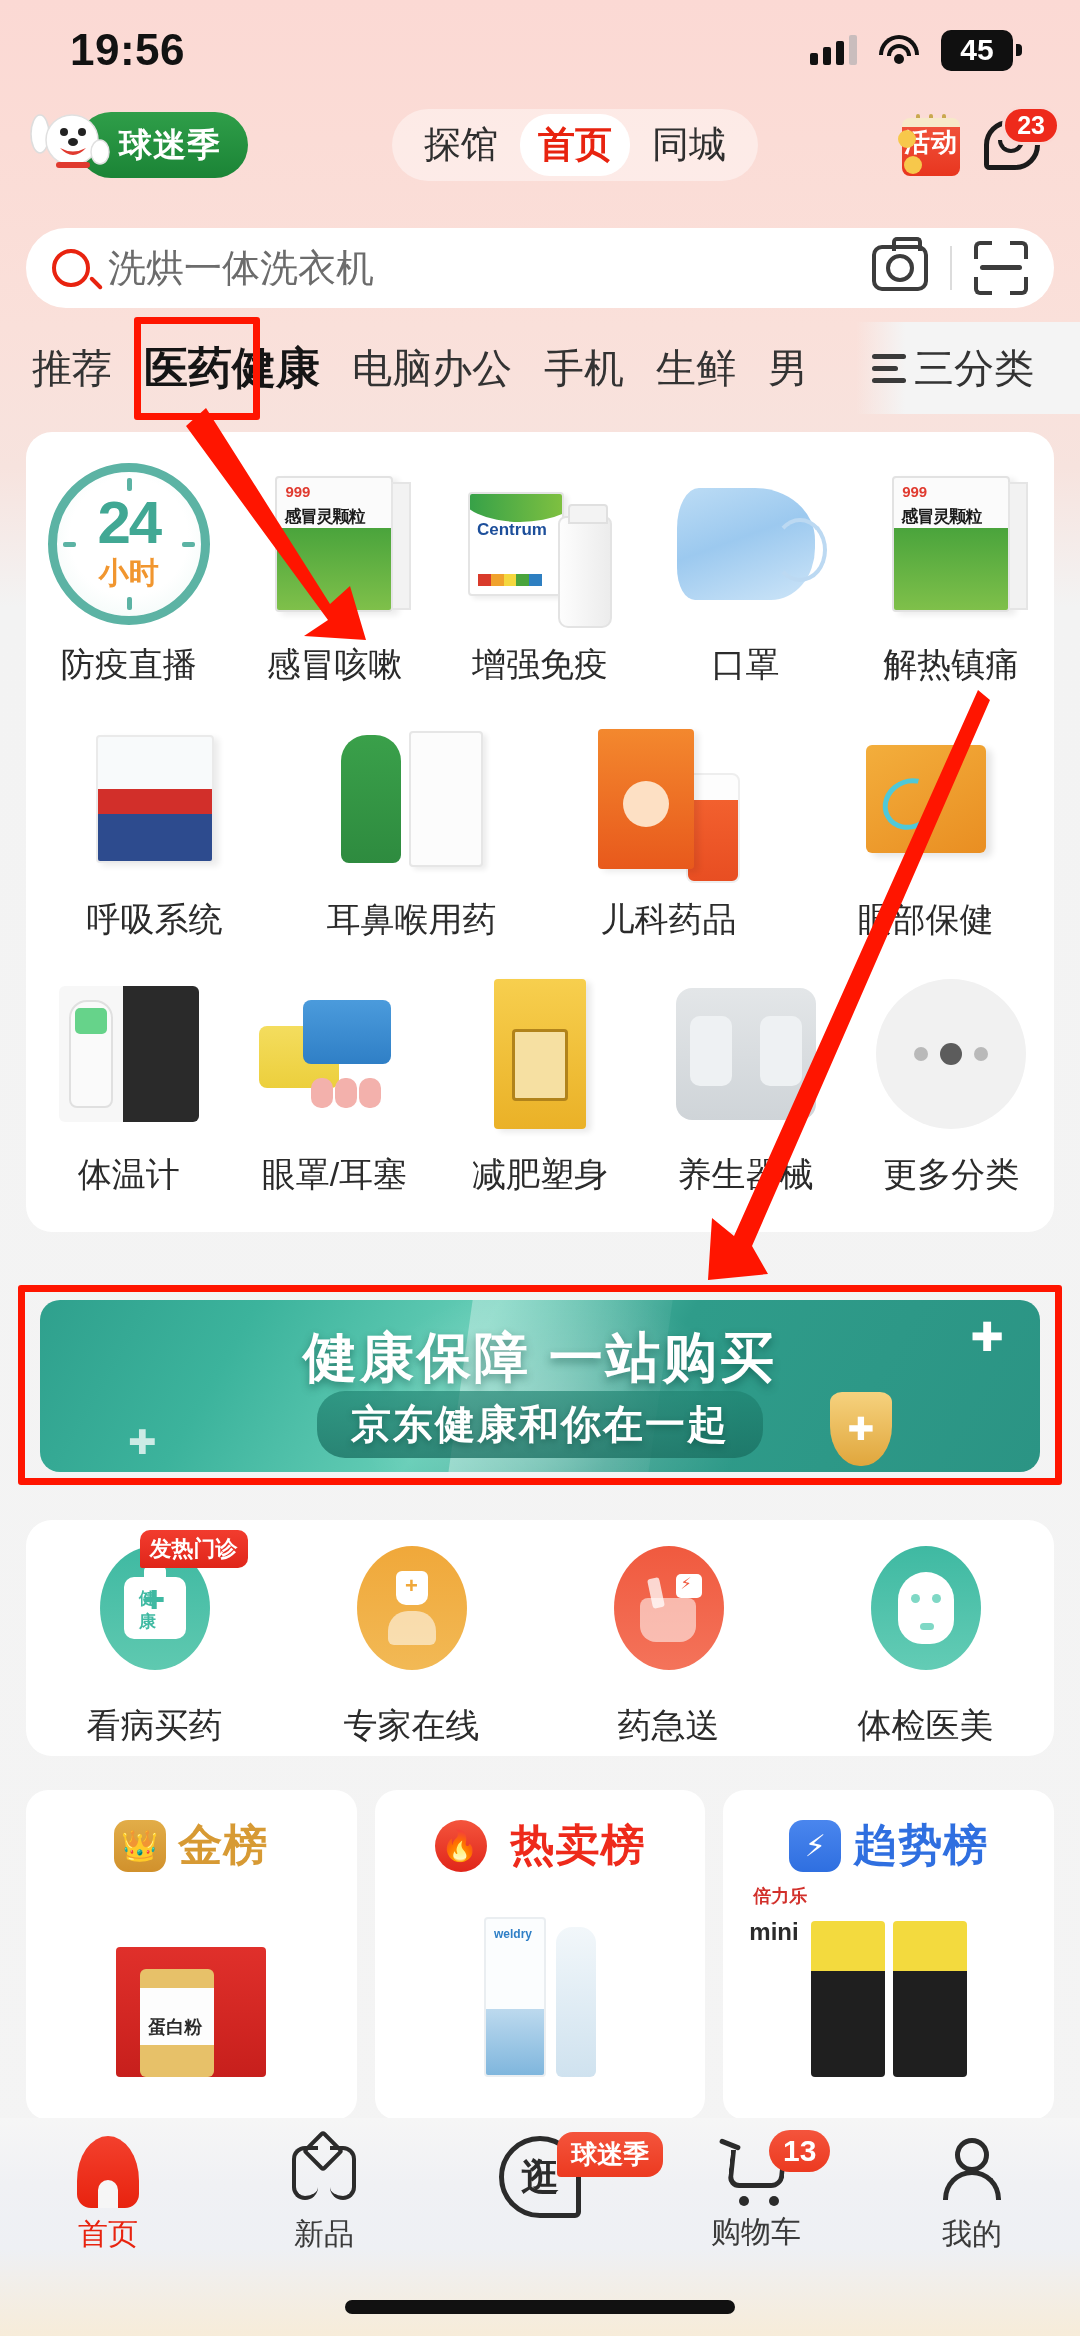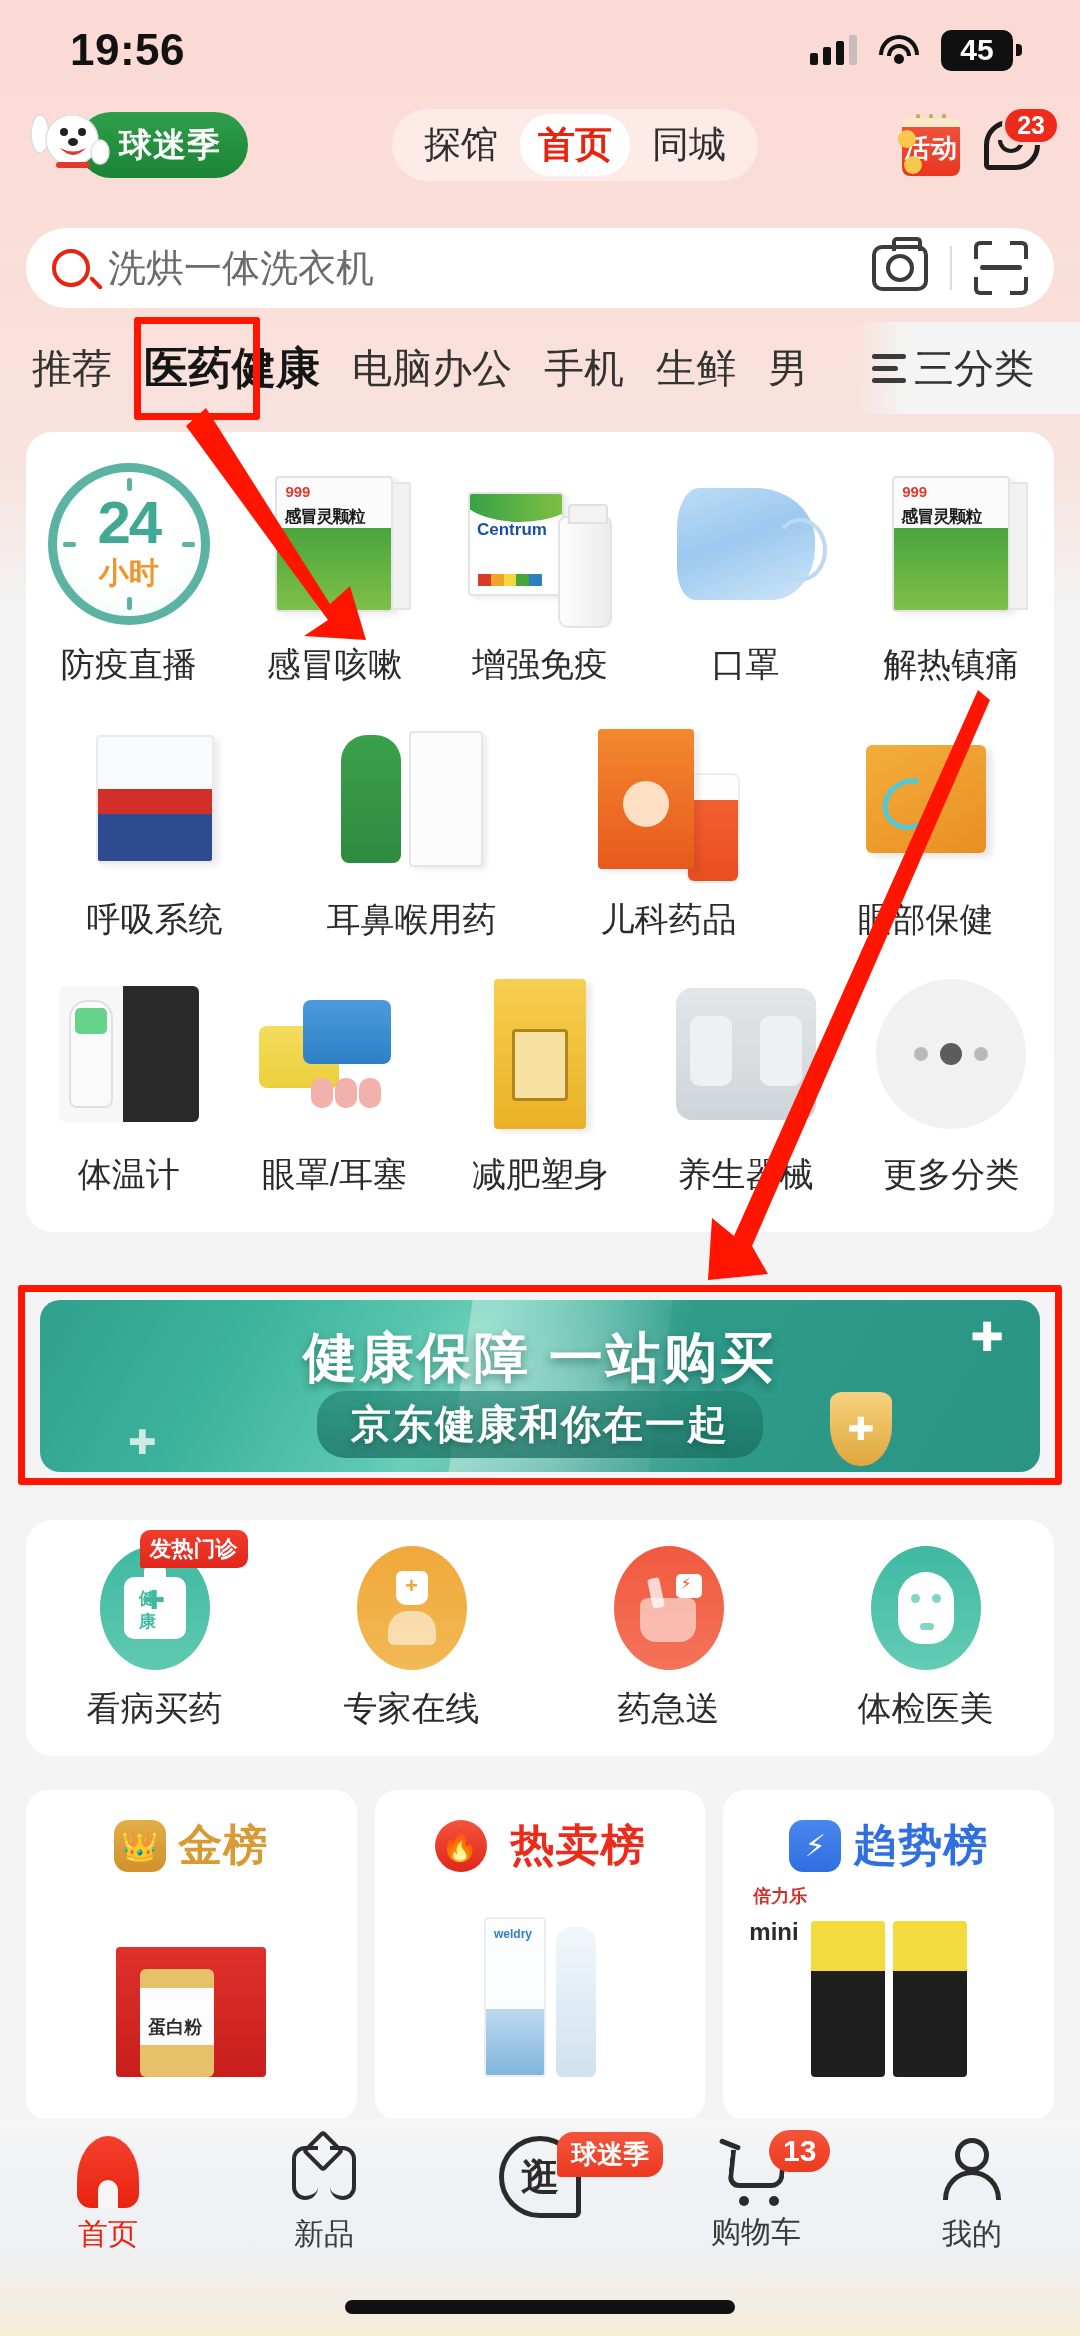--- a/index.html
+++ b/index.html
@@ -57,21 +57,21 @@
     border-radius: 40px; padding: 5px 14px; gap: 4px;
   }
   .ntab { font-size: 37px; color: #2f2f2f; padding: 6px 18px; border-radius: 30px; white-space:nowrap;}
   .ntab.active { background:#fff; color:#e8230f; font-weight:700; }
 
   #headright { display:flex; align-items:center; gap: 24px; padding-right: 8px;}
   .actIcon { position:relative; width:58px; height:62px; }
   .actIcon .cal {
     position:absolute; inset: 4px 0 0 0; border-radius:8px;
     background: linear-gradient(180deg,#f7e9c9 0%, #f7e9c9 16%, #f0503a 16%, #e8361f 100%);
-    display:flex; align-items:flex-end; justify-content:center; overflow:hidden;
+    display:flex; align-items:center; justify-content:center; overflow:hidden;
   }
   .actIcon .cal em { font-style:normal; color:#fff; font-size:26px; font-weight:700; margin-bottom:10px; letter-spacing:1px;}
   .actIcon .ring { position:absolute; top:0; width:4px; height:12px; background:#c9a84f; border-radius:2px;}
   .actIcon .ring.r1{left:14px;} .actIcon .ring.r2{left:27px;} .actIcon .ring.r3{left:40px;}
   .actIcon .coin { position:absolute; width:18px;height:18px;border-radius:50%;background:#f7c84b; }
   .actIcon .coin.c1{ left:-4px; top:16px;} .actIcon .coin.c2{ left:2px; bottom:2px;}
   .msgIcon { position:relative; width:62px; height:62px; }
   .msgIcon .bub {
     position:absolute; left:0; top:6px; width: 56px; height: 50px;
     border: 5px solid #1b1b1b; border-radius: 28px 28px 28px 6px;
@@ -242,21 +242,21 @@
               background:#fff; border-radius: 26px; padding-top: 26px; }
   #servrow { display:flex; }
   .scell { flex:1; display:flex; flex-direction:column; align-items:center; }
   .sicon { width: 110px; height: 124px; border-radius: 55px / 62px; position:relative;
            display:flex; align-items:center; justify-content:center; }
   .sicon.teal { background: linear-gradient(180deg,#3fb9a2,#5fc9b0); }
   .sicon.orange { background: linear-gradient(180deg,#f0a83a,#f2b955); }
   .sicon.red { background: linear-gradient(180deg,#f05a3f,#f4735a); }
   .sicon.teal2 { background: linear-gradient(180deg,#3fb9a2,#63ccb5); }
   .sicon.orange2 { background: linear-gradient(180deg,#f07d2e,#f59a4a); }
-  .slabel { margin-top: 16px; font-size: 34px; color:#2b2b2b; }
+  .slabel { margin-top: 33px; font-size: 34px; color:#2b2b2b; }
   .sbadge { position:absolute; top:-16px; left: 40px; background: linear-gradient(180deg,#f23c2e,#e0261a);
     color:#fff; font-size:22px; font-weight:700; border-radius: 10px 10px 10px 2px; padding: 4px 10px; white-space:nowrap;}
   .bagIcon { width:62px;height:62px;background:#fff;border-radius:10px;position:relative;
     display:flex;align-items:flex-end;justify-content:center;}
   .bagIcon:before{content:"";position:absolute;top:-10px;left:20px;width:22px;height:12px;background:#fff;border-radius:4px 4px 0 0;}
   .bagIcon .cr{position:absolute;top:8px;left:50%;transform:translateX(-50%);color:#3fb9a2;font-size:26px;font-weight:800;}
   .bagIcon .jk{position:absolute;bottom:6px;left:50%;transform:translateX(-50%);color:#3fb9a2;font-size:17px;font-weight:700;}
   .docIcon{width:56px;height:74px;position:relative;}
   .docIcon .hd{position:absolute;left:12px;top:0;width:32px;height:34px;background:#fff;border-radius:6px 6px 10px 10px;}
   .docIcon .hd:after{content:"+";position:absolute;left:50%;transform:translateX(-50%);top:2px;color:#f0a83a;font-size:22px;font-weight:800;}

